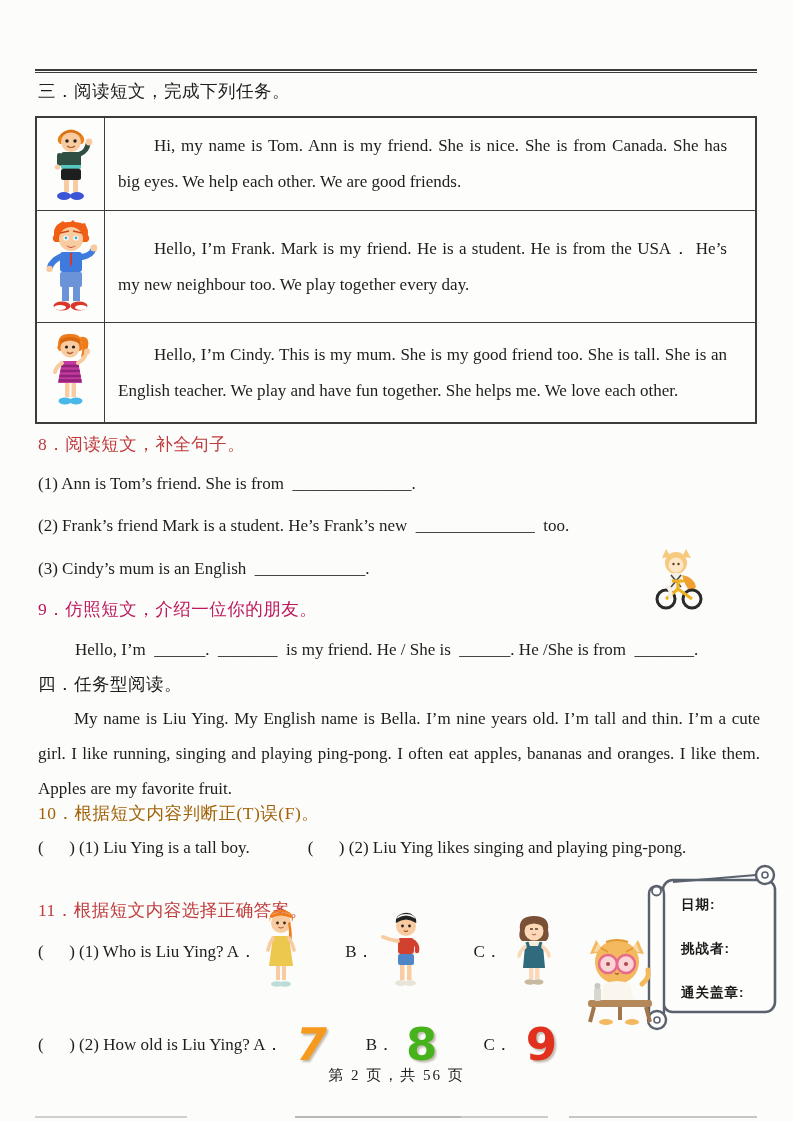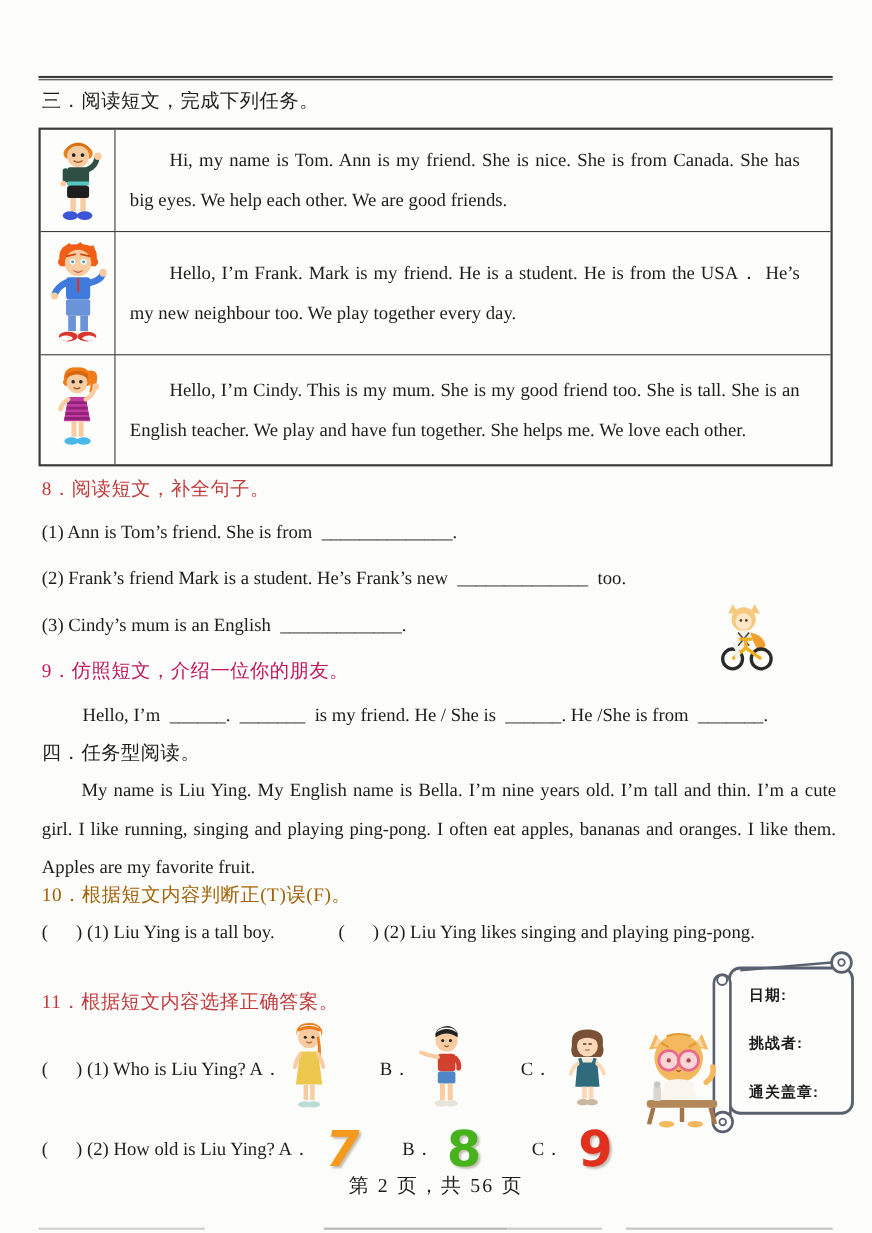--- a/index.html
+++ b/index.html
@@ -30,21 +30,21 @@
   
   .optrow { left:38px; display:flex; align-items:center; white-space:pre; }
   .optrow .lbl { white-space:pre; }
   .bignum { font-family:"DejaVu Sans","Liberation Sans",sans-serif; font-weight:800;
     font-size:45px; line-height:1; text-shadow:2px 2px 2px rgba(60,40,0,0.3); }
   .skew7 { transform:skewX(-10deg); display:inline-block; }
   
   .scroll-box { left:641px; top:858px; width:148px; height:176px; z-index:1; }
   .scroll-label { position:absolute; left:40px; font-family:"Liberation Sans","DejaVu Sans",sans-serif;
     font-weight:bold; font-size:13.5px; color:#1a1a1a; letter-spacing:1px; }
-  .footer { left:0; top:1066px; width:793px; text-align:center; font-size:18px; letter-spacing:2px; }
+  .footer { left:0; top:1066px; width:793px; text-align:center; font-size:15px; letter-spacing:2px; }
   .bottom-rule { left:35px; top:1116px; width:722px; height:2px;
     background:linear-gradient(to right,#cfcfcf 0 21%,transparent 21% 36%,#b9b9b9 36% 59%,#cccccc 59% 71%,transparent 71% 74%,#c6c6c6 74% 100%); }
   svg { display:block; }
 </style>
 </head>
 <body>
 
 <div class="page">
 
   <div class="abs top-rule"></div>
@@ -169,21 +169,21 @@
   <div class="abs para" style="top:701px;">My name is Liu Ying. My English name is Bella. I’m nine years old. I’m tall and thin. I’m a cute girl. I like running, singing and playing ping-pong. I often eat apples, bananas and oranges. I like them. Apples are my favorite fruit.</div>
 
   <div class="abs sec-title red" style="top: 801px; color: #a16207;">10．根据短文内容判断正(T)误(F)。</div>
   <div class="abs tf-row" style="top:838px;">
     <span>(      ) (1) Liu Ying is a tall boy.</span>
     <span>(      ) (2) Liu Ying likes singing and playing ping-pong.</span>
   </div>
 
   <div class="abs sec-title red" style="top: 898px; color: rgb(191, 59, 60);">11．根据短文内容选择正确答案。</div>
 
-  <div class="abs optrow" style="top:928px; height:86px;">
+  <div class="abs optrow" style="top:908px; height:86px;">
     <span class="lbl">(      ) (1) Who is Liu Ying? A．</span>
     <span style="margin-left:5px;">
       <svg width="40" height="82" viewBox="0 0 40 82">
         <circle cx="20" cy="13" r="10" fill="#f8cba0"></circle>
         <path d="M9 12 Q9 1 20 2 Q31 1 31 12 Q33 8 31 5 Q26 -2 14 1 Q7 4 9 12Z" fill="#ef7c1a"></path>
         <path d="M10 8 Q20 3 30 8 L30 5 Q20 0 10 5Z" fill="#ef7c1a"></path>
         <path d="M29 12 Q32 24 30 34 L27 34 Q29 22 27 13Z" fill="#ef7c1a"></path>
         <circle cx="16.5" cy="13" r="1.4" fill="#3a2a1a"></circle>
           <circle cx="23.5" cy="13" r="1.4" fill="#3a2a1a"></circle>
         <path d="M17.5 17 Q20 19 22.5 17" stroke="#b06030" stroke-width="1.1" fill="none"></path>

